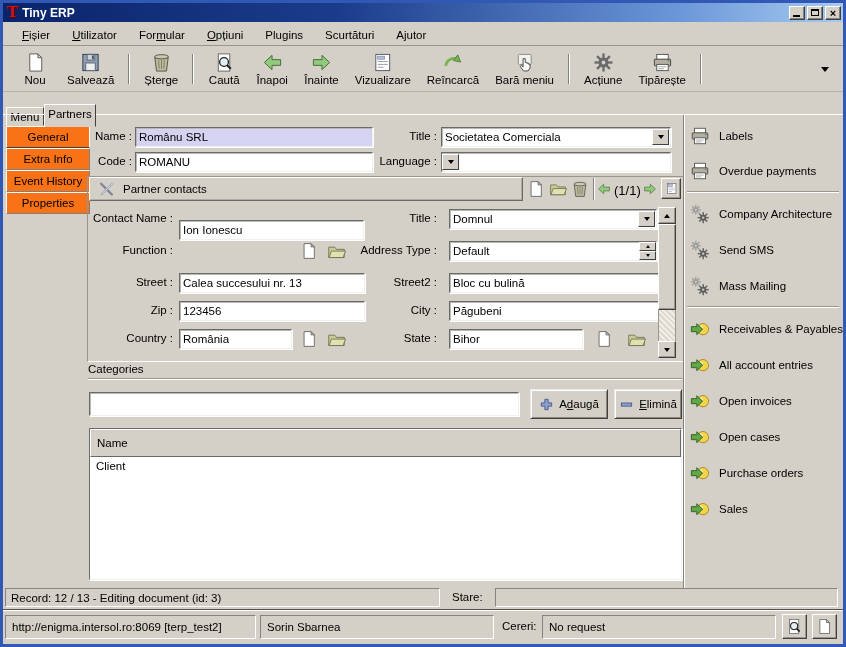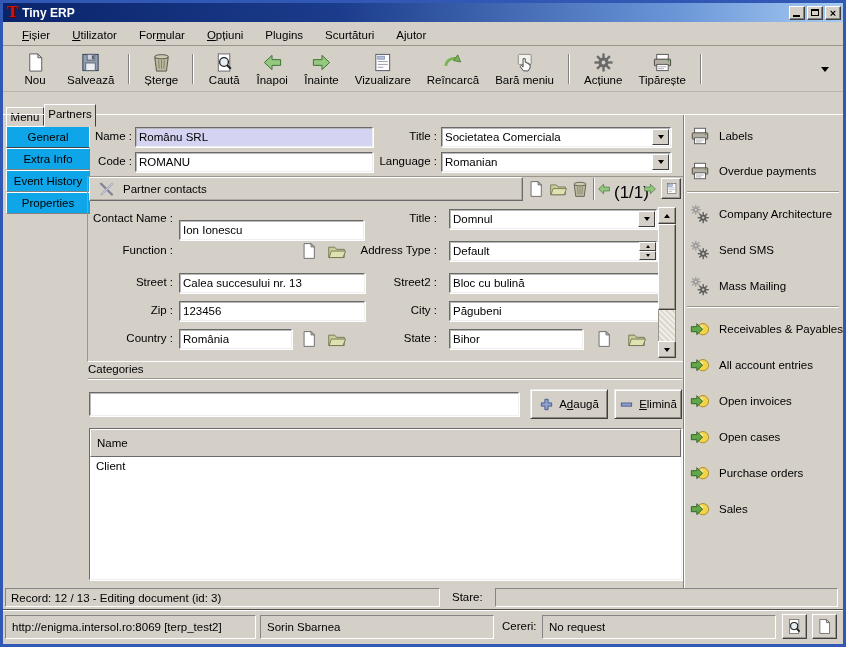--- a/index.html
+++ b/index.html
@@ -36,21 +36,21 @@
 
   
   .tabbar{position:absolute;left:0;top:88px;width:840px;height:23px;margin-top:12px;}
   .tab{position:absolute;background:#d4d0c8;text-align:center;padding-top:3px;}
   .tab-inactive{left:3px;top:4px;width:38px;height:19px;border:1px solid;border-color:#fff #404040 #d4d0c8 #fff;}
   .tab-active{left:41px;top:1px;width:52px;height:23px;border:1px solid;border-color:#fff #404040 #d4d0c8 #fff;z-index:3;font-size:11.5px;}
 
   .main{position:absolute;left:0;top:111px;width:840px;height:473px;border-top:1px solid #fff;}
 
   
-  .side-tab{position:absolute;left:3px;width:84px;height:22px;background:#0ea5e9;text-align:center;padding-top:4px;
+  .side-tab{position:absolute;left:3px;width:84px;height:22px;background:#f97316;text-align:center;padding-top:4px;
     border:1px solid;border-color:#fff #808080 #808080 #fff;}
   .side-tab.active{border-color:#fff #fff #404040 #fff;font-size:11.5px;}
 
   
   .flabel{position:absolute;height:16px;text-align:right;white-space:nowrap;}
   .field{position:absolute;height:20px;background:#fff;border:1px solid;border-color:#6a6a6a #efefef #efefef #6a6a6a;
     box-shadow:1px 1px 0 #fff, inset 1px 1px 0 #b8b8b8;}
   input.field{padding:0 3px;font-family:"Liberation Sans",sans-serif;font-size:11.5px;color:#000;outline:none;}
   .field.required{background:#d4d4f2;}
   .combo{position:absolute;height:20px;background:#fff;border:1px solid;border-color:#6a6a6a #efefef #efefef #6a6a6a;
@@ -70,21 +70,21 @@
   .icon-btn{position:absolute;display:flex;align-items:center;justify-content:center;}
   .mini-raised{background:#d4d0c8;border:1px solid;border-color:#fff #404040 #404040 #fff;box-shadow:inset -1px -1px 0 #9a968c;}
 
   
   .contacts-frame{position:absolute;left:84px;top:61px;width:597px;height:186px;
     border:1px solid;border-color:#9a968c #fff #fff #9a968c;}
   .expander{position:absolute;left:86px;top:62px;width:434px;height:24px;background:#d4d0c8;
     border:1px solid;border-color:#fff #6a6a6a #6a6a6a #fff;box-shadow:inset -1px -1px 0 #b0aca4;
     display:flex;align-items:center;gap:8px;padding-left:8px;}
   .vsep-s{position:absolute;width:2px;height:22px;border-left:1px solid #808080;border-right:1px solid #fff;}
-  .pager-text{position:absolute;font-size:17px;}
+  .pager-text{position:absolute;font-size:13px;}
   .sb-btn{position:absolute;left:655px;width:18px;height:17px;background:#d4d0c8;border:1px solid;
     border-color:#fff #404040 #404040 #fff;box-shadow:inset -1px -1px 0 #9a968c;display:flex;align-items:center;justify-content:center;}
   .sb-thumb{position:absolute;left:655px;width:18px;background:#d4d0c8;border:1px solid;
     border-color:#fff #404040 #404040 #fff;box-shadow:inset -1px -1px 0 #9a968c;}
   .sb-track{position:absolute;left:655px;width:18px;background:repeating-linear-gradient(45deg,#efede6 0 2px,#dcd8d0 2px 4px);
     border-left:1px solid #9a968c;border-right:1px solid #9a968c;}
 
   
   .section-label{position:absolute;white-space:nowrap;}
   .hline{position:absolute;height:2px;border-top:1px solid #9a968c;border-bottom:1px solid #fff;}
@@ -322,21 +322,20 @@
       <span class="ctext">Societatea Comerciala</span>
       <span class="combo-btn">
           <i class="tri-down"></i>
         </span>
     </div>
 
     <div class="flabel" style="left:85px;top:40px;width:44px">Code :</div>
     <input class="field" style="left: 132px; top: 37px; width: 238px;" value="ROMANU">
     <div class="flabel" style="left:372px;top:40px;width:62px">Language :</div>
     <div class="combo" style="left:438px;top:37px;width:230px">
-      <span class="ctext">Romanian</span>
       <span class="combo-btn">
           <i class="tri-down"></i>
         </span>
     </div>
 
     <div class="contacts-frame"></div>
     <div class="expander">
       <svg width="17" height="17">
           <use href="#i-tools"></use>
         </svg>

